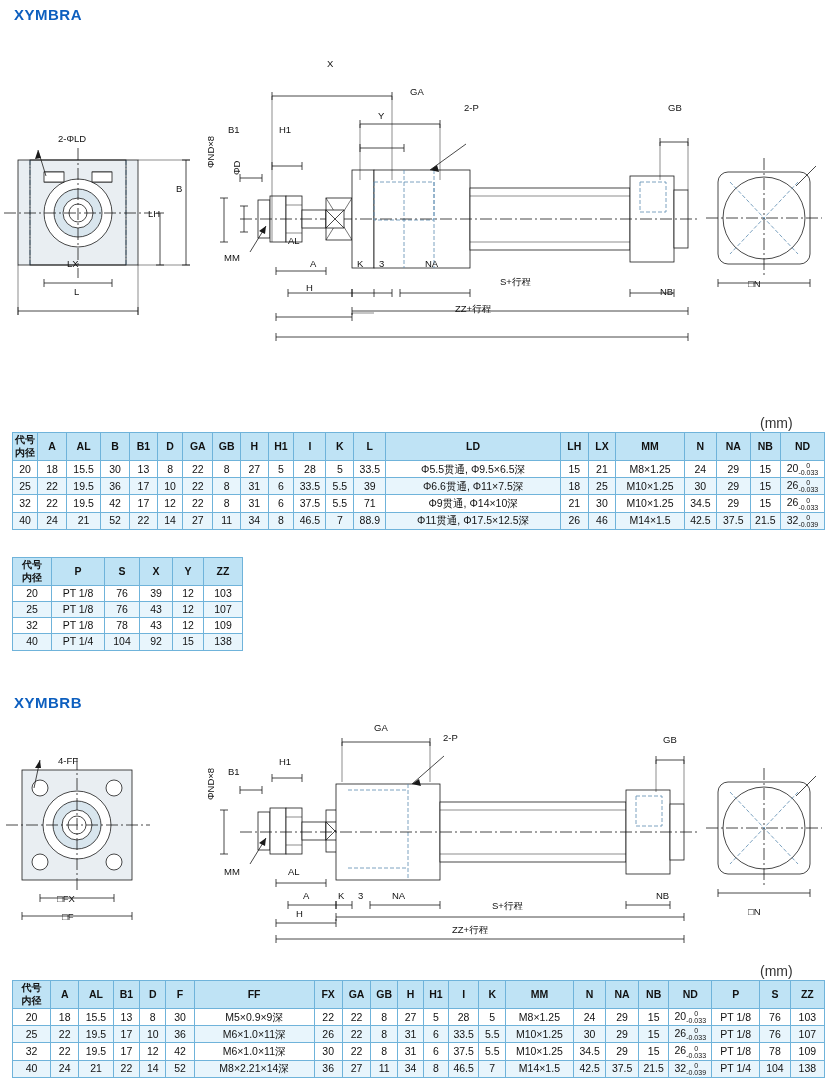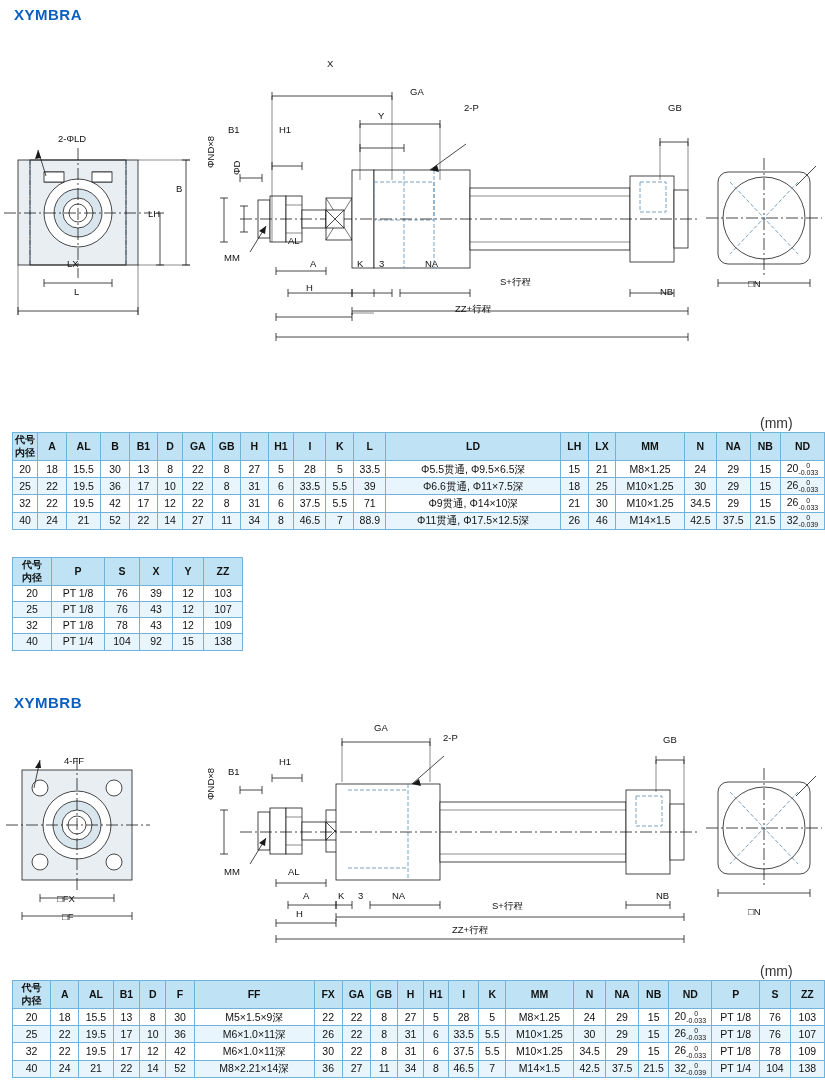--- a/index.html
+++ b/index.html
@@ -465,21 +465,21 @@
     <circle cx="764" cy="116" r="41" fill="#ffffff" stroke="#1a1a1a"></circle>
     <path d="M730 80 L798 152 M798 80 L730 152" stroke="#5a8ab0" stroke-dasharray="4 2"></path>
     <path d="M706 116 H822" stroke="#1a1a1a" stroke-dasharray="12 3 2 3"></path>
     <path d="M764 56 V176" stroke="#1a1a1a" stroke-dasharray="12 3 2 3"></path>
     <path d="M718 181 H810" stroke="#1a1a1a"></path>
     <path d="M718 177 v8 M810 177 v8" stroke="#1a1a1a"></path>
     <path d="M796 84 L816 64" stroke="#1a1a1a"></path>
   </g>
 </svg>
 
-<div class="lbl" style="left:64px;top:755px;">4-FF</div>
+<div class="lbl" style="left:58px;top:755px;">4-FF</div>
 <div class="lbl" style="left:57px;top:893px;">□FX</div>
 <div class="lbl" style="left:62px;top:911px;">□F</div>
 <div class="lbl" style="left:374px;top:722px;">GA</div>
 <div class="lbl" style="left:443px;top:732px;">2-P</div>
 <div class="lbl" style="left:663px;top:734px;">GB</div>
 <div class="lbl" style="left:228px;top:766px;">B1</div>
 <div class="lbl" style="left:279px;top:756px;">H1</div>
 <div class="lbl" style="left:205px;top:800px;transform:rotate(-90deg);transform-origin:left top;">ΦND×8</div>
 <div class="lbl" style="left:224px;top:866px;">MM</div>
 <div class="lbl" style="left:288px;top:866px;">AL</div>
@@ -524,21 +524,21 @@
     </tr>
   </thead>
   <tbody>
     <tr>
       <td>20</td>
       <td>18</td>
       <td>15.5</td>
       <td>13</td>
       <td>8</td>
       <td>30</td>
-      <td>M5×1.5×9深</td>
+      <td>M5×0.9×9深</td>
       <td>22</td>
       <td>22</td>
       <td>8</td>
       <td>27</td>
       <td>5</td>
       <td>28</td>
       <td>5</td>
       <td>M8×1.25</td>
       <td>24</td>
       <td>29</td>

